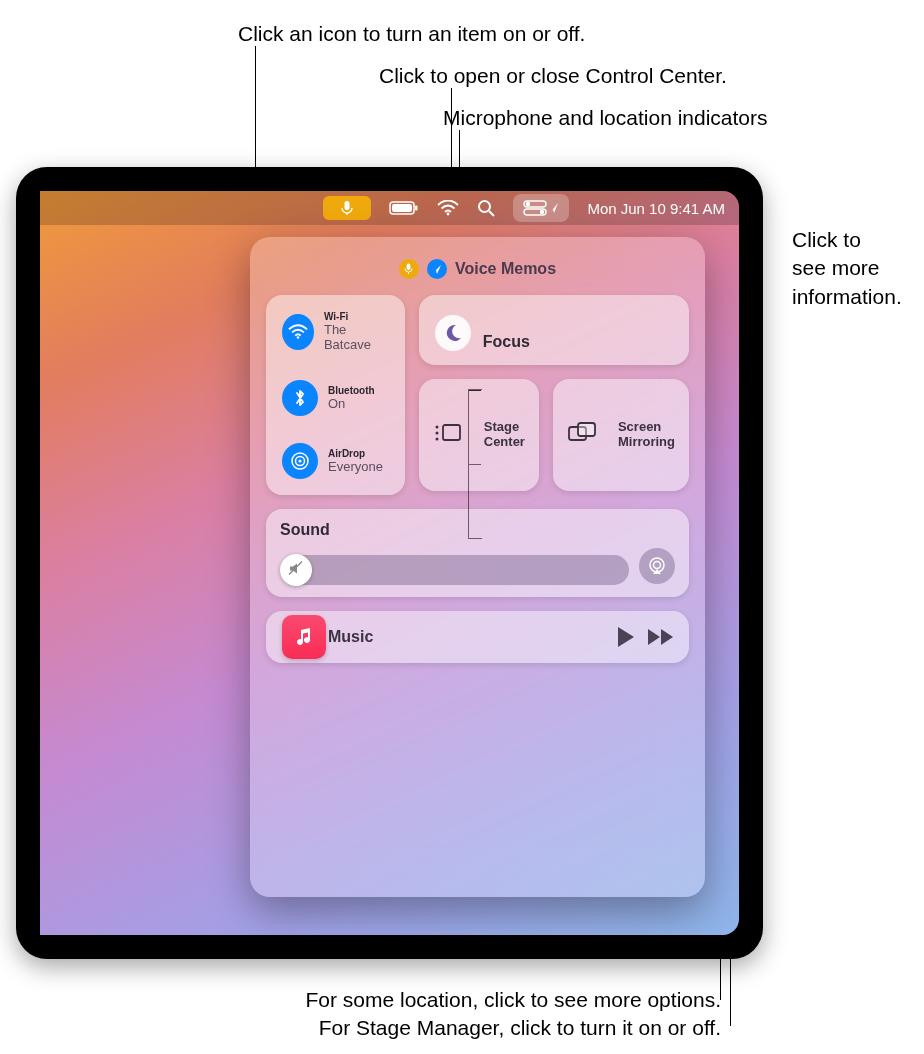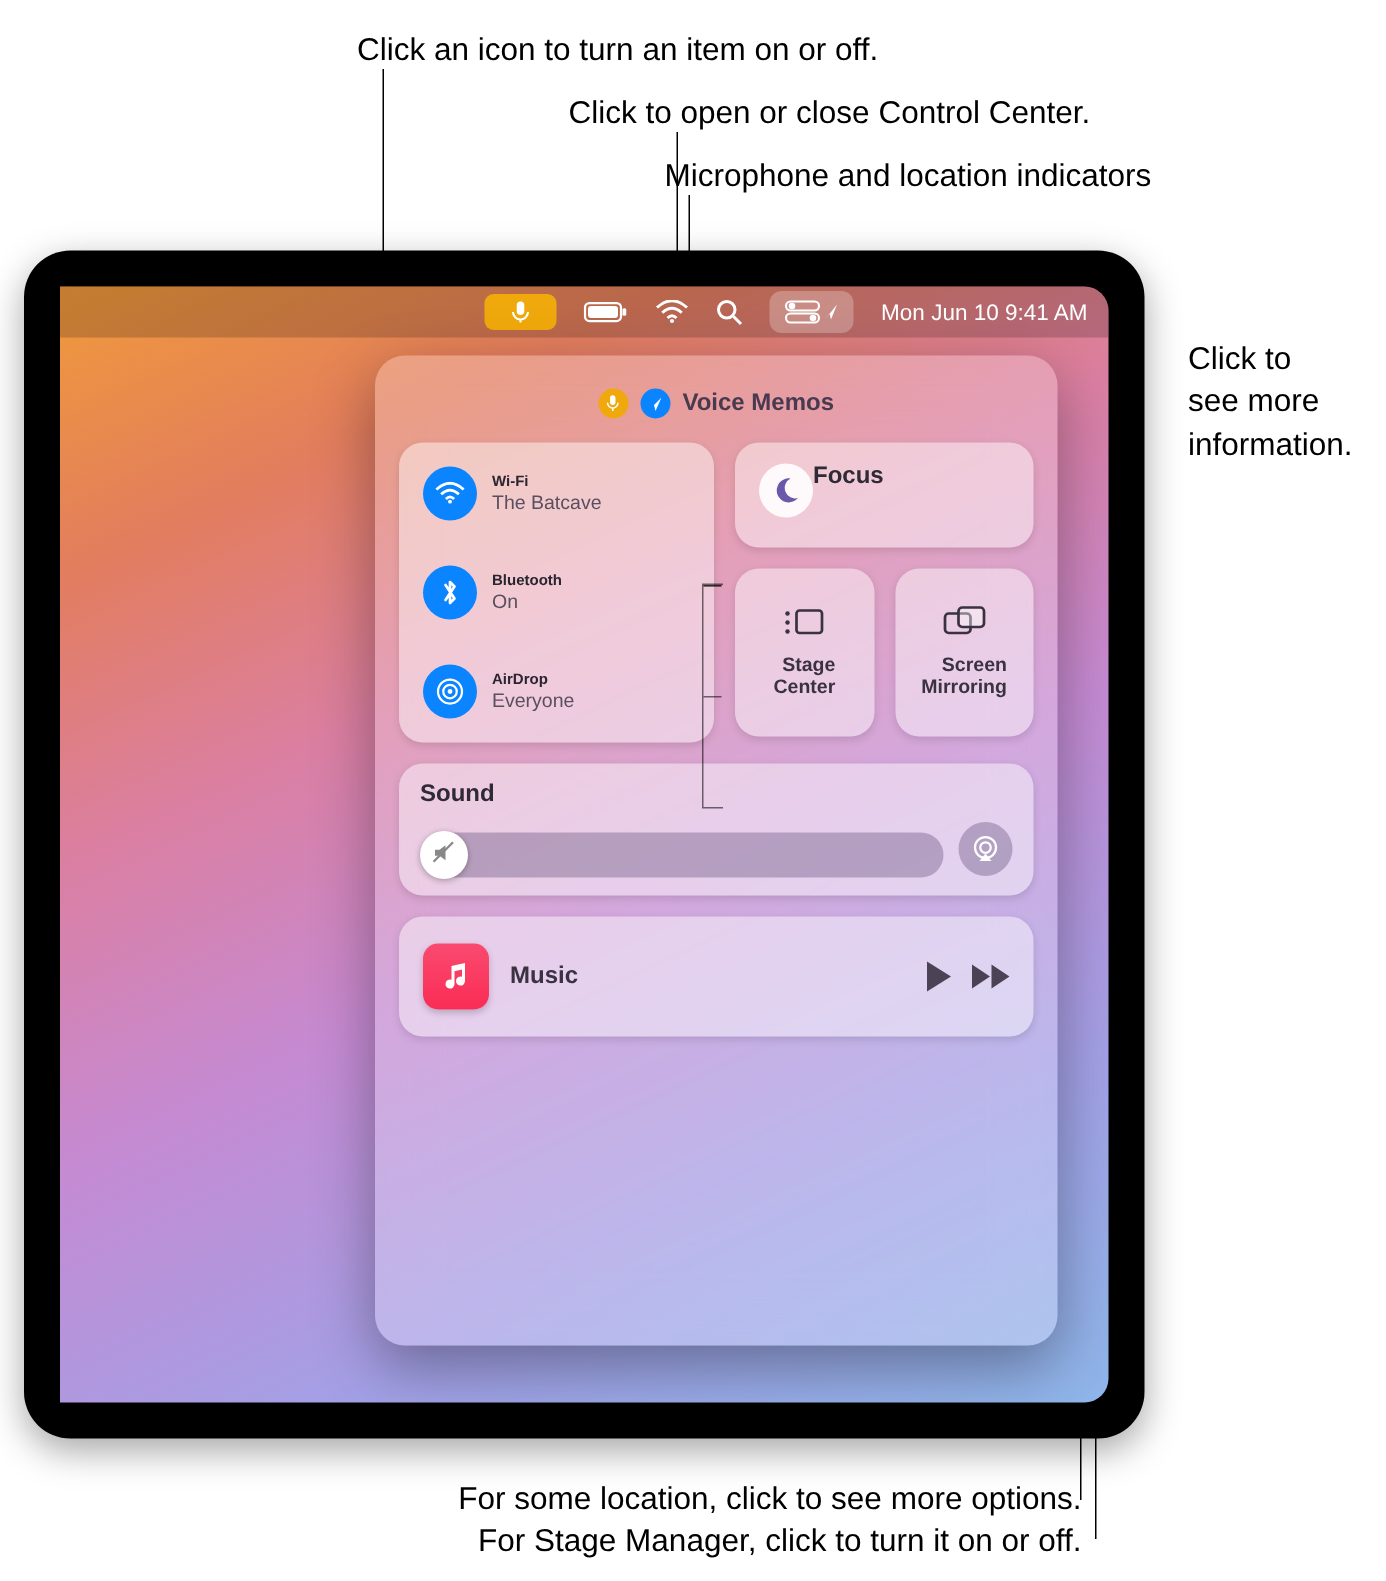--- a/index.html
+++ b/index.html
@@ -107,24 +107,24 @@
     box-shadow: 0 2px 6px rgba(0,0,0,0.12);
     padding:12px 14px;
   }
   .card .hdr{font-size:16px;font-weight:700;color:#2f2a35;margin-bottom:8px}
   .conn-card{width:210px;height:200px;display:flex;flex-direction:column;justify-content:space-between;padding:16px}
   .conn-row{display:flex;align-items:center;gap:10px}
   .iconcircle{width:36px;height:36px;border-radius:50%;background:#0a84ff;display:flex;align-items:center;justify-content:center;color:#fff}
   .conn-text .t{font-size:10px;font-weight:700;color:#2a2530}
   .conn-text .s{font-size:13px;color:#5a4f60}
   .right-col{display:flex;flex-direction:column;gap:14px;flex:1}
-  .focus-card{height:70px;display:flex;align-items:flex-start;padding:14px 16px}
+  .focus-card{height:70px;display:flex;align-items:flex-end;gap:12px;padding:14px 16px}
   .focuscircle{width:36px;height:36px;border-radius:50%;background:rgba(255,255,255,0.9);display:flex;align-items:center;justify-content:center;color:#6a58aa}
   .tiles{display:flex;gap:14px}
-  .tile{flex:1;height:112px;display:flex;flex-direction:column;align-items:center;justify-content:center;gap:6px;text-align:right;font-size:13px;font-weight:600;color:#3a3240;line-height:1.15}
+  .tile{flex:1;height:112px;display:flex;align-items:center;justify-content:center;gap:21px;text-align:left;font-size:13px;font-weight:600;color:#3a3240;line-height:1.15}
   .tile svg{margin-bottom:2px}
   .wide-card{width:100%}
   .slider{
     margin-top:8px;
     height:30px;width:100%;
     background:rgba(120,100,140,0.45);
     border-radius:15px;
     position:relative;
   }
   .slider .thumb{
@@ -133,21 +133,21 @@
     border-radius:15px;
   }
   .slider .knob{
     position:absolute;top:-1px;width:32px;height:32px;border-radius:50%;
     background:#fff;box-shadow:0 1px 4px rgba(0,0,0,0.3);
   }
   .slider .left-icon{position:absolute;left:8px;top:50%;transform:translateY(-50%);color:#777;font-size:14px}
   .sound-row{display:flex;align-items:center;gap:10px}
   .sound-row .slider{flex:1}
   .airplay-btn{width:36px;height:36px;border-radius:50%;background:rgba(120,100,140,0.45);display:flex;align-items:center;justify-content:center;color:#fff}
-  .music-card{display:flex;align-items:center;gap:14px;padding:18px 16px}
+  .music-card{display:flex;align-items:center;gap:2px;padding:4px 16px}
   .music-icon{width:44px;height:44px;border-radius:10px;background:linear-gradient(180deg,#fa4a6f,#fa2c55);display:flex;align-items:center;justify-content:center;color:#fff;box-shadow:0 2px 5px rgba(0,0,0,0.2)}
   .music-title{font-size:16px;font-weight:700;color:#3a3240;flex:1}
   .music-controls{display:flex;gap:14px;color:#4b4355;align-items:center}
   .play-tri{width:0;height:0;border-top:10px solid transparent;border-bottom:10px solid transparent;border-left:16px solid #4b4355}
   
   .conn-bracket{
     position:absolute;
     left:218px;
     top:152px;
     width:14px;

